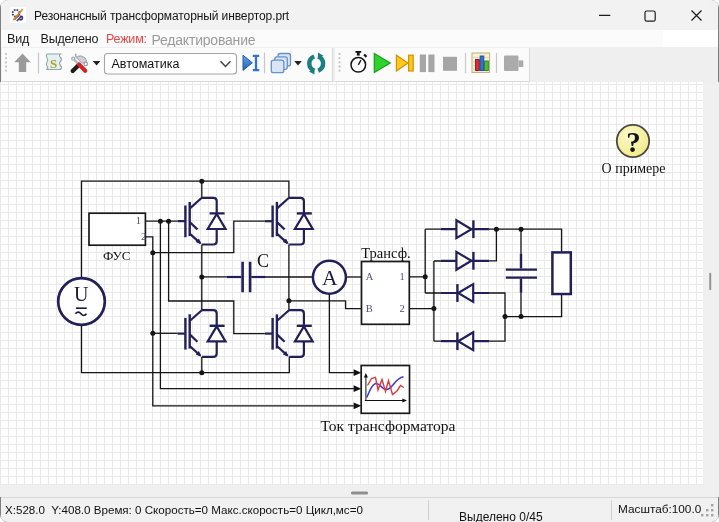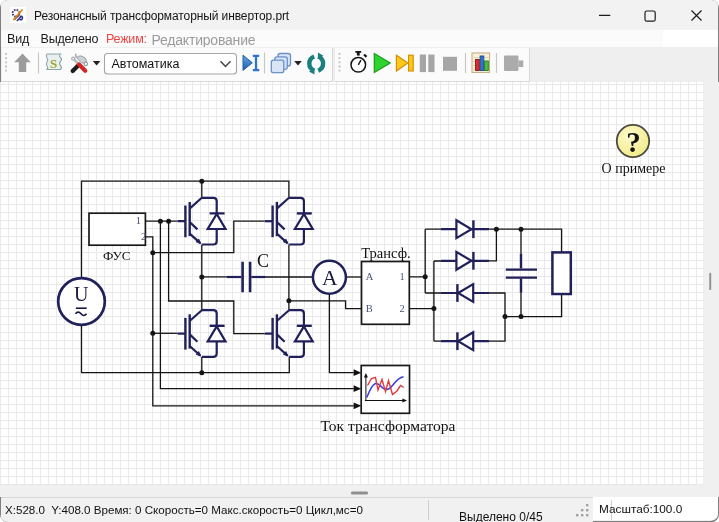--- a/index.html
+++ b/index.html
@@ -7,21 +7,21 @@
   .win{position:absolute;left:0;top:0;width:719px;height:522px;border-radius:8px;
        box-shadow:inset 0 0 0 1px #7f7f7f, inset 0 -2px 1px -1px #5d5d5d;overflow:hidden;}
   .titlebar{position:absolute;left:1px;top:0;width:717px;height:30px;background:#f2f2f2;}
   .appicon{position:absolute;left:9px;top:7px;width:16px;height:16px;background:#fff;}
   .title{position:absolute;left:33px;top:8.5px;font-size:12px;letter-spacing:-0.1px;color:#151515;white-space:nowrap;}
   .menubar{position:absolute;left:1px;top:30px;width:662px;height:17px;background:#fbfbfb;font-size:12.5px;letter-spacing:-0.2px;}
   .menubar span{position:absolute;top:2px;}
   .toolrow{position:absolute;left:1px;top:47px;width:717px;height:35px;background:#efefef;}
   .raft{position:absolute;top:1px;height:33px;background:#fbfbfb;border-right:1px solid #d9d9d9;border-bottom:1px solid #d9d9d9;}
   .canvas{position:absolute;left:0;top:82px;width:719px;height:415px;background:#fff;}
-  .statusbar{position:absolute;left:1px;top:497px;width:592px;height:24px;background:#f1f1f1;border-top:1px solid #d7d7d7;font-size:12px;color:#111;}
+  .statusbar{position:absolute;left:1px;top:497px;width:717px;height:24px;background:#f1f1f1;border-top:1px solid #d7d7d7;font-size:12px;color:#111;}
   svg{display:block;}
 </style>
 </head>
 <body>
 <div class="win">
   <div class="titlebar">
     <div class="appicon">
       <svg width="16" height="16" viewBox="0 0 16 16">
         <g stroke="#32327e" stroke-width="1.8" fill="none">
           <circle cx="6" cy="6.2" r="3.4" stroke-dasharray="1.6,1.1"></circle>
@@ -282,21 +282,21 @@
       <text x="320.5" y="430.6" font-size="15.5">Ток трансформатора</text>
       <text x="633.5" y="173.2" font-size="14" text-anchor="middle">О примере</text>
     </g>
   </svg>
   </div>
   <div class="statusbar">
     <span style="position:absolute;left:4px;top:4.5px;font-size:11.6px;">X:528.0&nbsp; Y:408.0 Время: 0 Скорость=0 Макс.скорость=0 Цикл,мс=0</span>
     <span style="position:absolute;left:427px;top:2px;height:20px;border-left:1px solid #cfcfcf;"></span>
     <span style="position:absolute;left:458px;top:12px;">Выделено 0/45</span>
     <span style="position:absolute;left:610px;top:2px;height:20px;border-left:1px solid #cfcfcf;"></span>
-    <span style="position:absolute;left:598px;top:4px;font-size:11.8px;">Масштаб:100.0</span>
+    <span style="position:absolute;left:617px;top:4px;font-size:11.8px;">Масштаб:100.0</span>
     <svg style="position:absolute;right:1px;bottom:2px;" width="18" height="18" viewBox="0 0 18 18">
       <g fill="#a3a3a3">
         <rect x="12" y="2" width="2.4" height="2.4"></rect>
         <rect x="7" y="7" width="2.4" height="2.4"></rect>
           <rect x="12" y="7" width="2.4" height="2.4"></rect>
         <rect x="2" y="12" width="2.4" height="2.4"></rect>
           <rect x="7" y="12" width="2.4" height="2.4"></rect>
           <rect x="12" y="12" width="2.4" height="2.4"></rect>
       </g>
     </svg>

